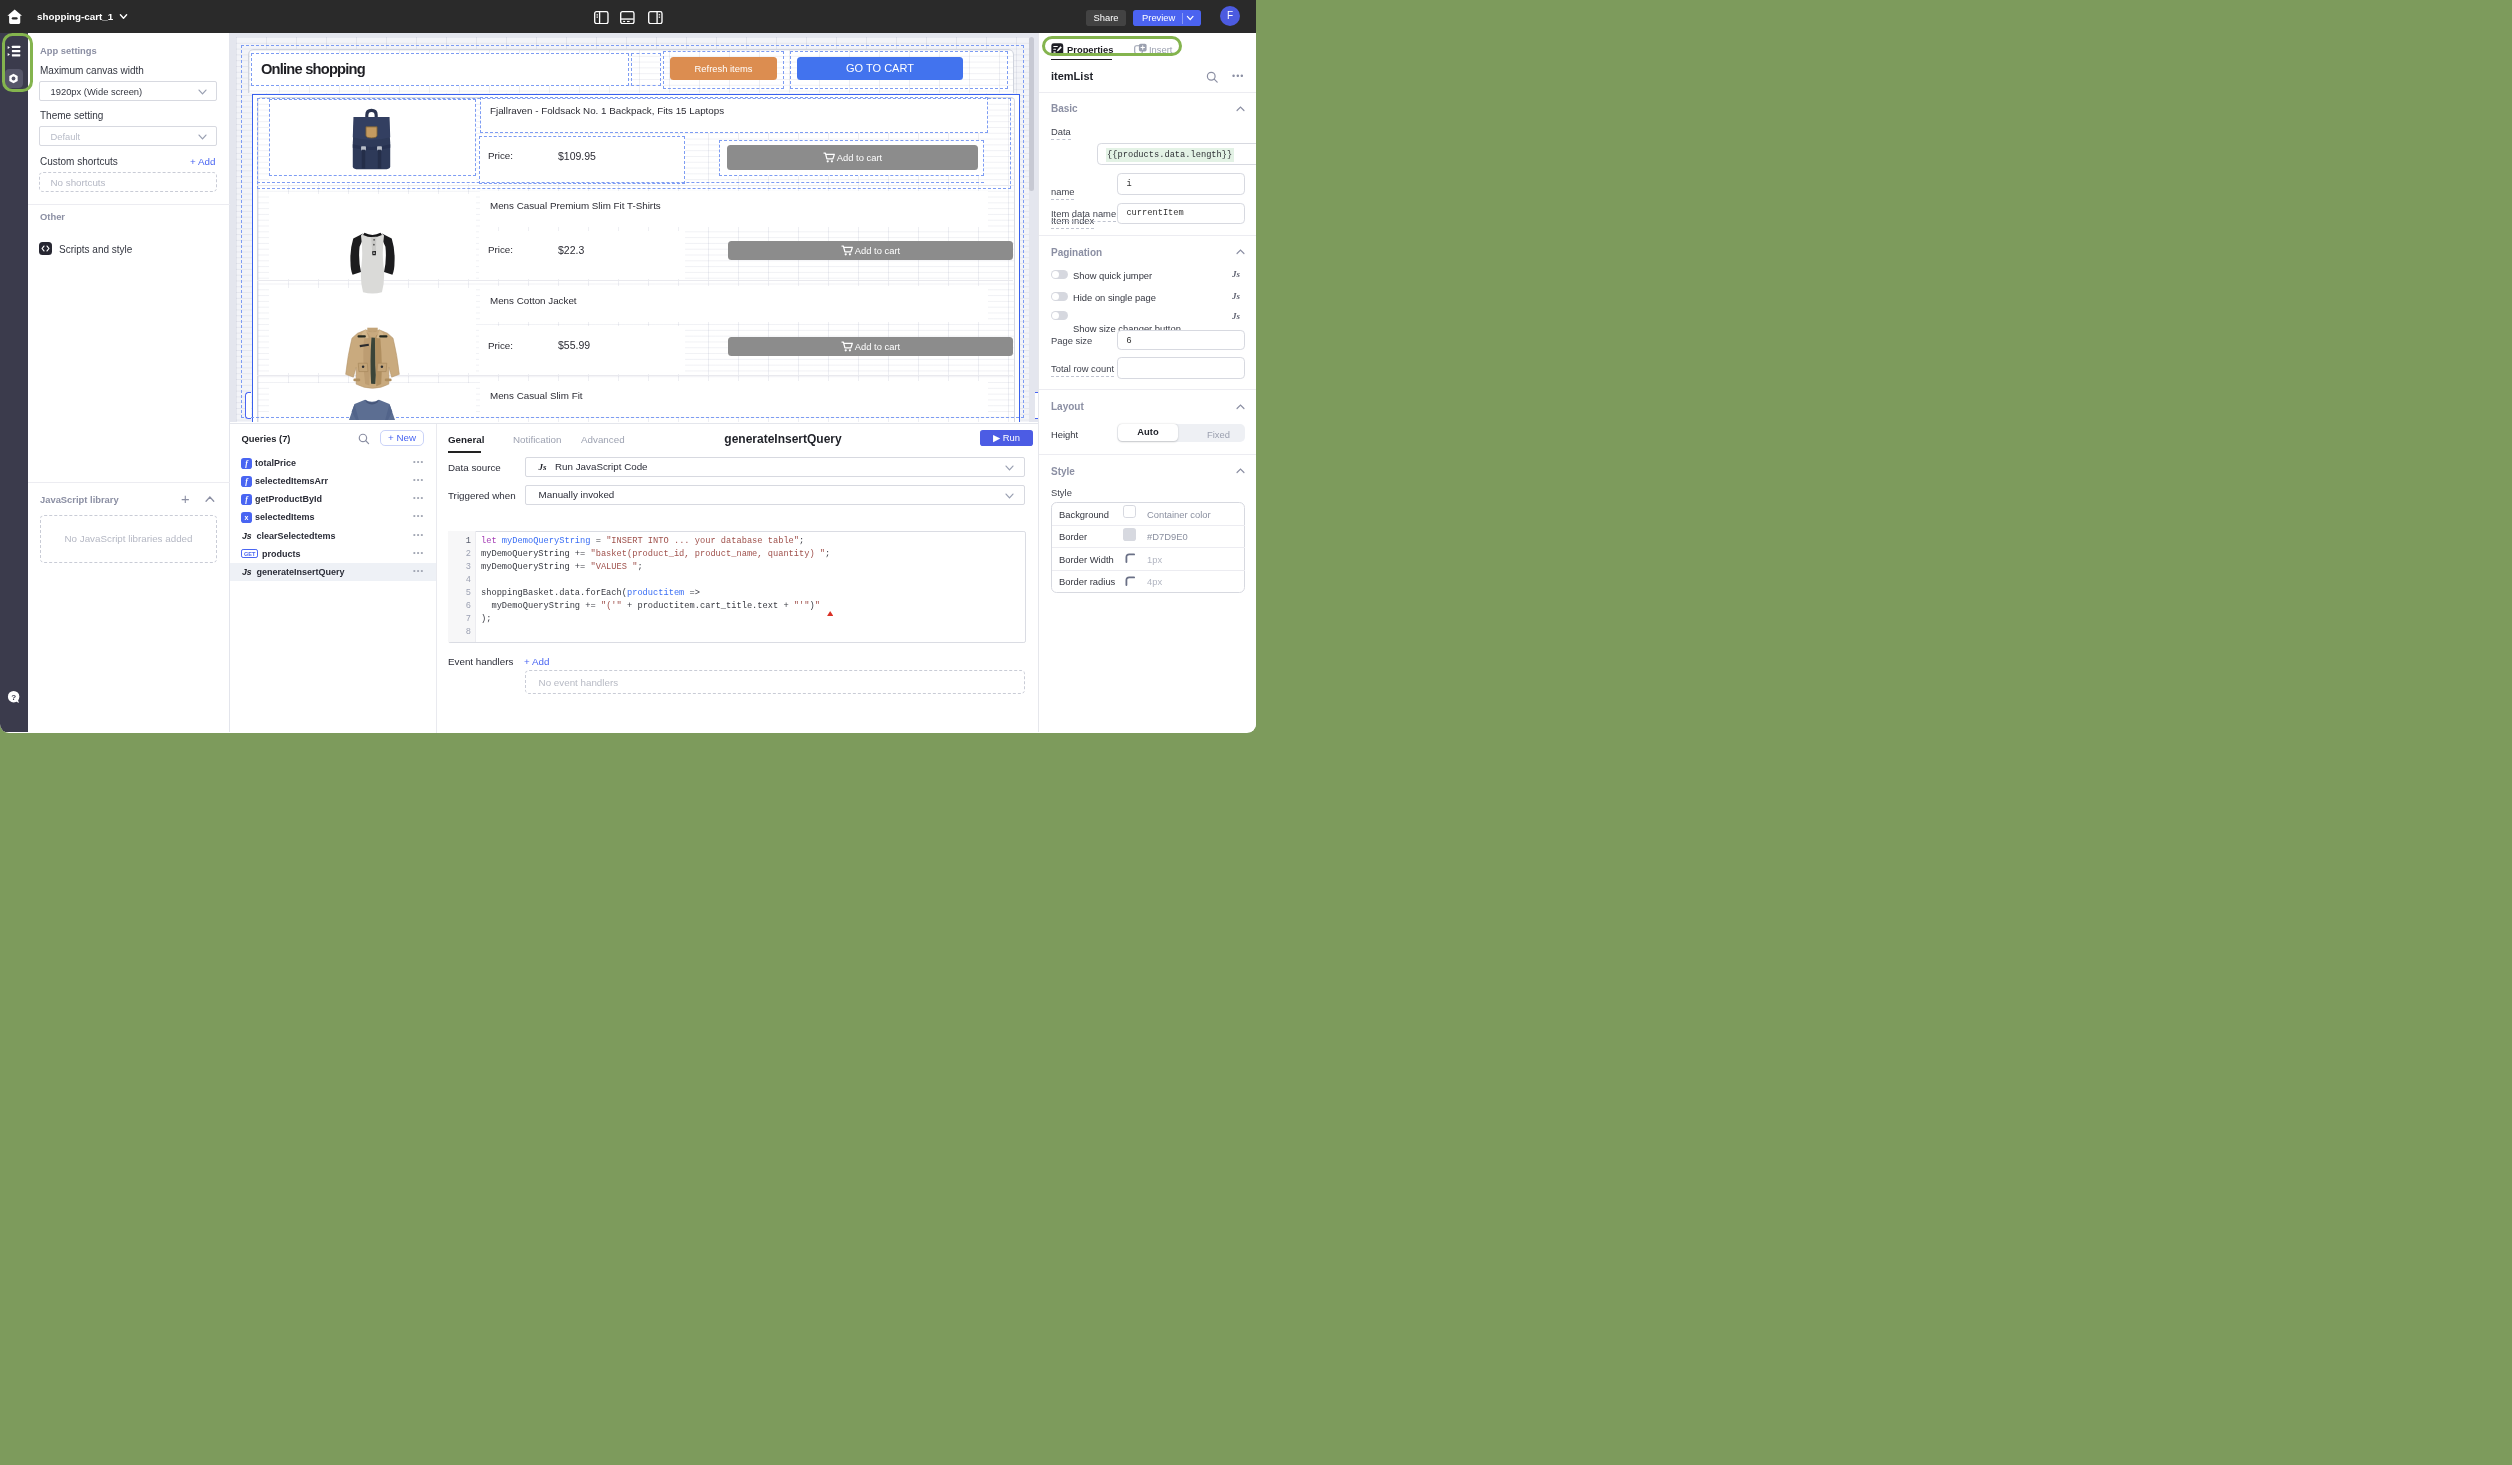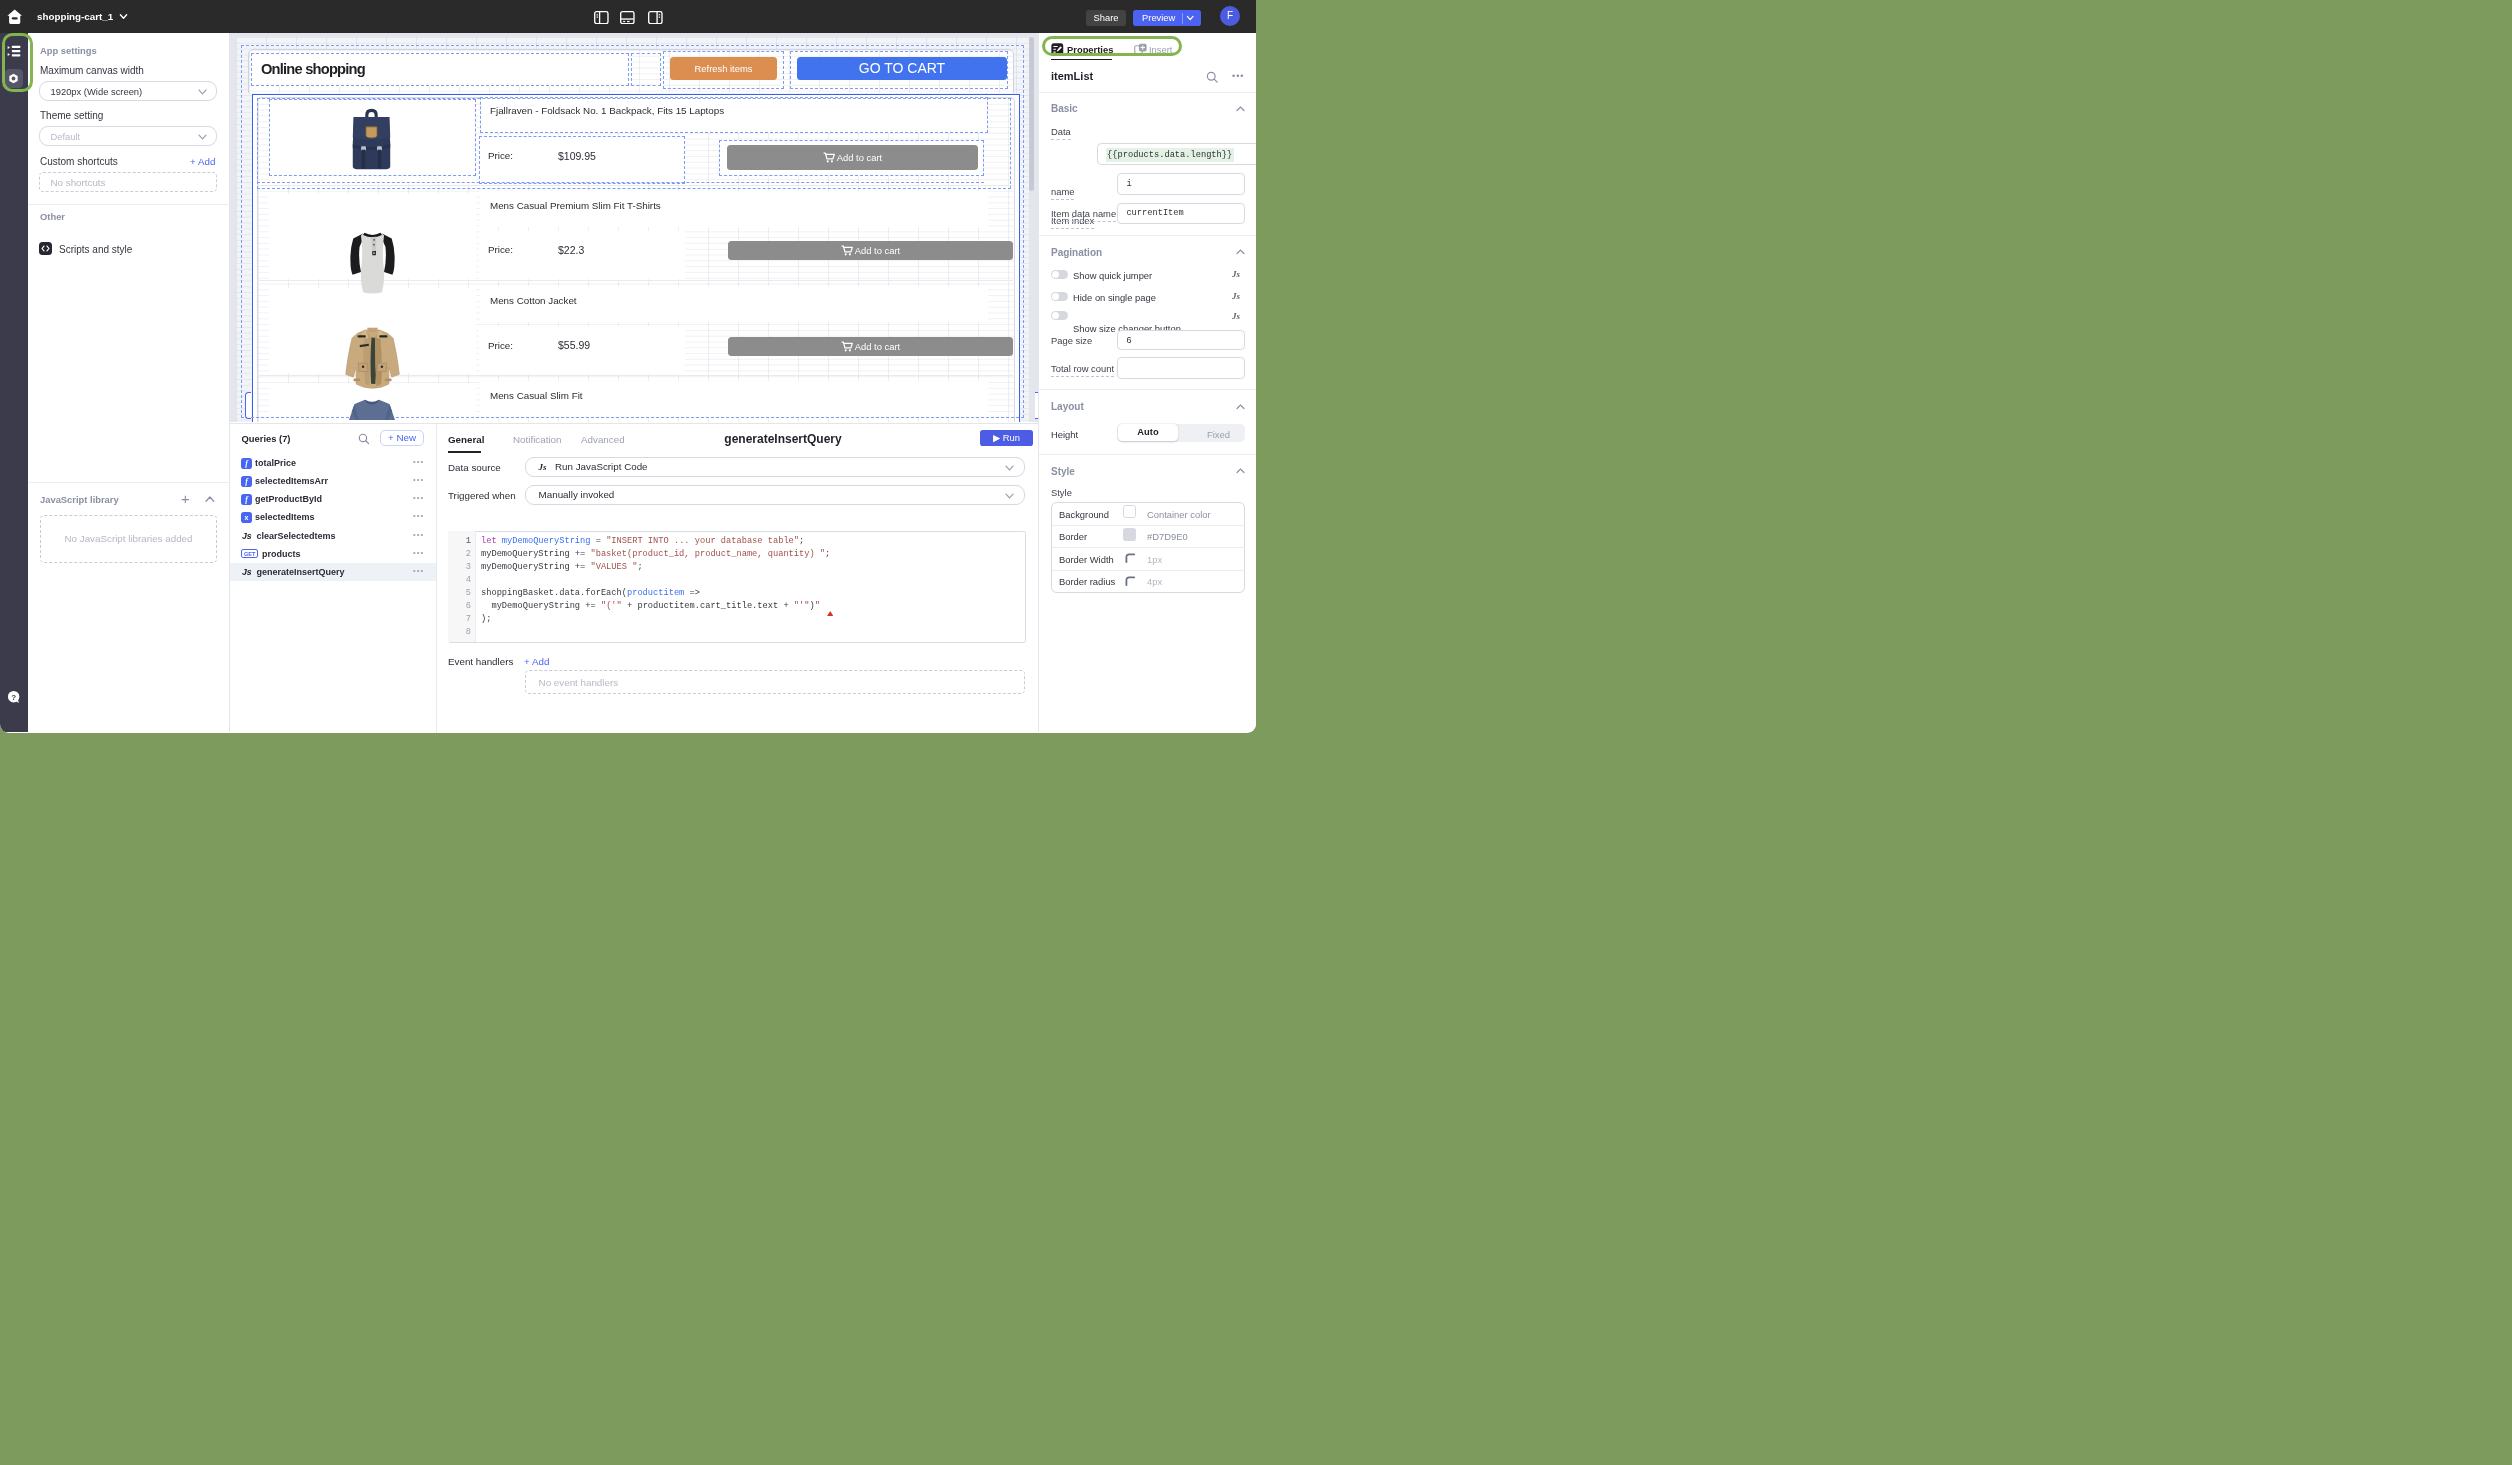--- a/index.html
+++ b/index.html
@@ -10,21 +10,21 @@
   
   .topbar { position:absolute; left:0; top:0; width:1256px; height:33px; background:#2a2a2a; }
   .appname { position:absolute; left:37px; top:0; height:33px; line-height:33px; color:#fff; font-size:9.8px; font-weight:700; }
   .tbbtn { position:absolute; top:9.8px; height:16.7px; border-radius:2.8px; color:#fff; font-size:9.4px; text-align:center; line-height:16.7px; }
   
   .rail { position:absolute; left:0; top:33px; width:28px; height:699px; background:#3b3b4c; }
   
   .lpanel { position:absolute; left:28px; top:33px; width:202px; height:699px; background:#fff; border-right:0.7px solid #e3e5ec; }
   .sechead { color:#8b8fa3; font-size:9.4px; font-weight:700; }
   .lbl { color:#333640; font-size:10px; }
-  .select { position:absolute; border:0.7px solid #d7d9e0; border-radius:9px; background:#fff; font-size:9.4px; color:#333640; }
+  .select { position:absolute; border:0.7px solid #d7d9e0; border-radius:2px; background:#fff; font-size:9.4px; color:#333640; }
   .dashbox { position:absolute; border:0.7px dashed #c9ccd6; border-radius:4.2px; color:#b5b8c4; font-size:9.8px; }
   .divider { position:absolute; height:0.7px; background:#ececf1; }
   .blue { color:#4965f2; }
   
   .canvas { position:absolute; left:230px; top:33px; width:808px; height:389px; background:#e4e6ee; overflow:hidden; }
   .gridbg { background-image:
       linear-gradient(to right, rgba(90,100,140,0.10) 0.7px, transparent 0.7px),
       linear-gradient(to bottom, rgba(90,100,140,0.09) 0.7px, transparent 0.7px);
       background-size:30px 5.8px; }
   .dashed { position:absolute; border:1.1px dashed #7d9cf3; }
@@ -171,21 +171,21 @@
     <div class="abs" style="left:250px;top:348px;width:508px;height:36px;background:#fff;"></div>
 
     <div class="dashed" style="left:11px;top:12px;width:783px;height:373px;"></div>
 
     <div class="dashed" style="left:21px;top:19.5px;width:378px;height:33px;background:#fff;"></div>
     <div class="abs" style="left:31px;top:27.6px;font-size:14.7px;font-weight:700;color:#1f1f24;letter-spacing:-0.8px;">Online shopping</div>
     <div class="dashed" style="left:401px;top:19.5px;width:30px;height:33px;"></div>
     <div class="dashed" style="left:433px;top:18px;width:121px;height:38px;"></div>
     <div class="abs" style="left:440px;top:24.4px;width:107px;height:23px;background:#dc8d50;border-radius:3.5px;color:#fff;font-size:9.4px;text-align:center;line-height:23px;">Refresh items</div>
     <div class="dashed" style="left:560px;top:18px;width:218px;height:38px;"></div>
-    <div class="abs" style="left:567px;top:24.4px;width:210px;height:23px;background:#4273ee;border-radius:3.5px;color:#fff;font-size:14px;text-align:center;line-height:23px;">GO TO CART</div>
+    <div class="abs" style="left:567px;top:24.4px;width:166px;height:23px;background:#4273ee;border-radius:3.5px;color:#fff;font-size:11px;text-align:center;line-height:23px;">GO TO CART</div>
 
     <div class="dashed" style="left:27px;top:65px;width:754px;height:91px;"></div>
     <div class="abs" style="left:27px;top:149px;width:727px;height:0;border-top:1.4px dashed #7d9cf3;"></div>
     <div class="dashed" style="left:39px;top:66px;width:207px;height:77px;"></div>
     <div class="dashed" style="left:250px;top:64px;width:508px;height:36px;"></div>
     <div class="dashed" style="left:249px;top:103px;width:206px;height:48px;"></div>
     <div class="dashed" style="left:489px;top:107px;width:265px;height:36px;"></div>
 
     <div class="abs" style="left:260px;top:72px;font-size:9.8px;color:#2c2c34;">Fjallraven - Foldsack No. 1 Backpack, Fits 15 Laptops</div>
     <div class="abs" style="left:260px;top:167px;font-size:9.8px;color:#2c2c34;">Mens Casual Premium Slim Fit T-Shirts</div>

